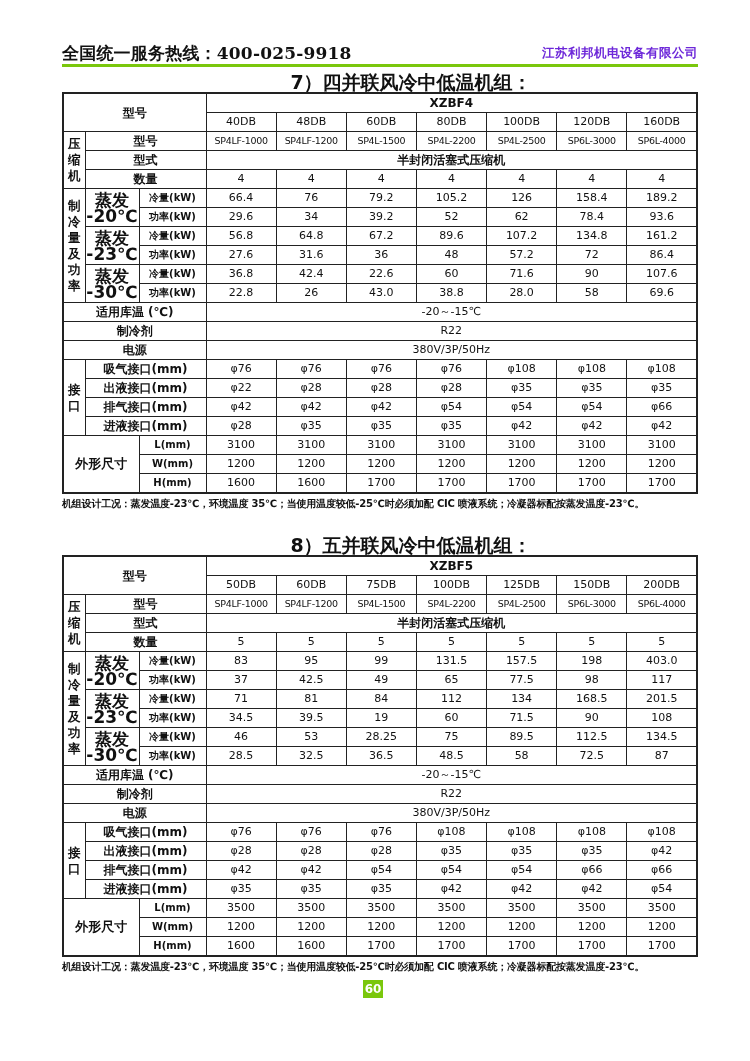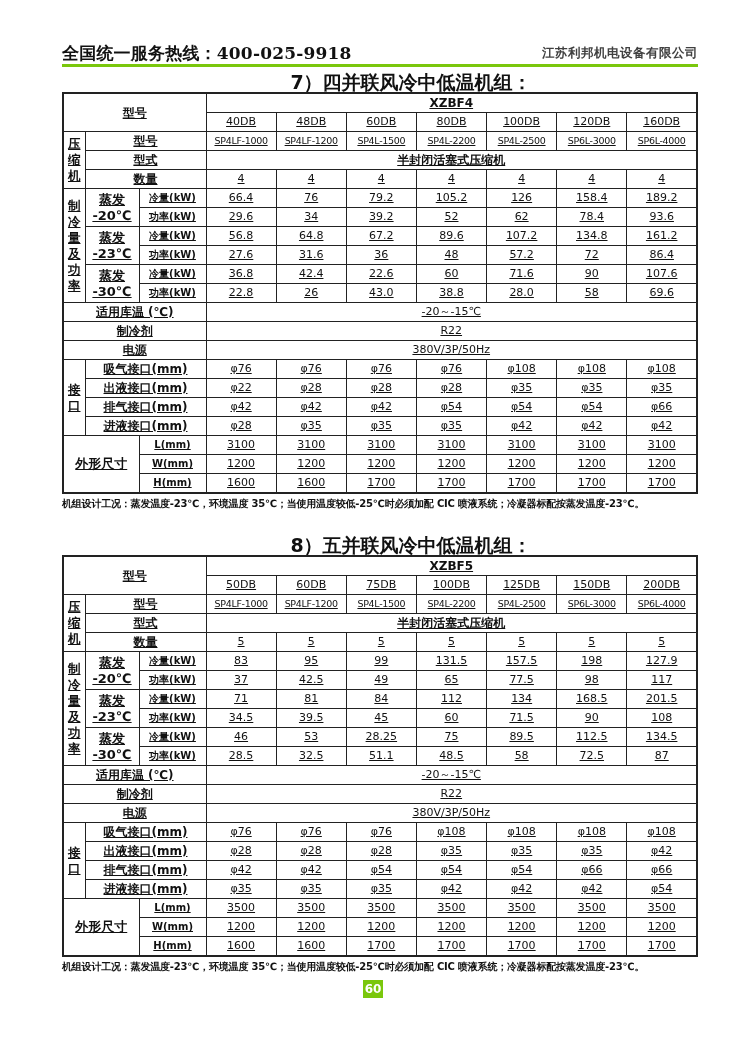--- a/index.html
+++ b/index.html
@@ -1,29 +1,29 @@
 <!DOCTYPE html>
 <html><head>
 <meta charset="utf-8">
 <style>
   html, body { margin: 0; padding: 0; background: #ffffff; }
   body { width: 750px; height: 1061px; position: relative; font-family: "DejaVu Sans", sans-serif; color: #111; overflow: hidden; }
   .header { position: absolute; left: 62px; top: 42px; width: 636px; height: 24px; }
   .hotline { position: absolute; left: 0; top: 0; font-family: "DejaVu Serif", serif; font-weight: bold; font-size: 17px; letter-spacing: 0.2px; color: #111; white-space: nowrap; }
-  .company { position: absolute; right: 0; top: 3px; font-size: 12.5px; font-weight: bold; color: #404040; letter-spacing: 0.5px; white-space: nowrap; }
+  .company { position: absolute; right: 0; top: 3px; font-size: 12.5px; font-weight: bold; color: #6d28d9; letter-spacing: 0.5px; white-space: nowrap; }
   .green-line { position: absolute; left: 62px; top: 64px; width: 636px; height: 3px; background: #7ac70c; }
   .section-title { position: absolute; left: 0; width: 750px; text-align: center; font-size: 19px; font-weight: bold; color: #111; padding-left: 36px; }
   table.spec { position: absolute; left: 62px; width: 636px; border-collapse: collapse; table-layout: fixed; font-size: 11px; }
   table.spec td { border: 1px solid #222; text-align: center; vertical-align: middle; padding: 0; height: 18px; line-height: 16px; white-space: nowrap; overflow: hidden; }
-  table.spec { border: 2px solid #222; text-decoration: underline; }
+  table.spec { border: 2px solid #222; }
   td.lbl { font-weight: bold; font-size: 12px; }
   td.vert { font-weight: bold; font-size: 12.5px; line-height: 19px; white-space: normal; }
   td.sub { font-size: 10px; }
   td.model { font-size: 9.5px; letter-spacing: -0.3px; margin-top: 44px; }
-  td.evap { font-size: 13px; font-weight: bold; line-height: 17px; white-space: normal; }
+  td.evap { font-size: 17px; font-weight: bold; line-height: 17px; white-space: normal; }
   .note { position: absolute; left: 62px; width: 640px; font-size: 10px; font-weight: bold; white-space: nowrap; letter-spacing: -0.2px; }
   .page-num { position: absolute; left: 363px; top: 980px; width: 20px; height: 18px; background: #7ac70c; color: #fff; font-size: 12px; font-weight: bold; text-align: center; line-height: 18px; }
 </style>
 </head>
 <body>
 
 <div class="header">
   <div class="hotline">全国统一服务热线：400-025-9918</div>
   <div class="company">江苏利邦机电设备有限公司</div>
 </div>
@@ -327,21 +327,21 @@
           <div>蒸发</div>
           <div>-20℃</div>
         </td>
         <td class="sub lbl">冷量(kW)</td>
         <td>83</td>
         <td>95</td>
         <td>99</td>
         <td>131.5</td>
         <td>157.5</td>
         <td>198</td>
-        <td>127.9</td>
+        <td>403.0</td>
       </tr>
       <tr>
         <td class="sub lbl">功率(kW)</td>
         <td>37</td>
         <td>42.5</td>
         <td>49</td>
         <td>65</td>
         <td>77.5</td>
         <td>98</td>
         <td>117</td>
@@ -357,21 +357,21 @@
         <td>84</td>
         <td>112</td>
         <td>134</td>
         <td>168.5</td>
         <td>201.5</td>
       </tr>
       <tr>
         <td class="sub lbl">功率(kW)</td>
         <td>34.5</td>
         <td>39.5</td>
-        <td>45</td>
+        <td>19</td>
         <td>60</td>
         <td>71.5</td>
         <td>90</td>
         <td>108</td>
       </tr>
       <tr>
         <td class="evap" rowspan="2">
           <div>蒸发</div>
           <div>-30℃</div>
         </td>
@@ -381,21 +381,21 @@
         <td>28.25</td>
         <td>75</td>
         <td>89.5</td>
         <td>112.5</td>
         <td>134.5</td>
       </tr>
       <tr>
         <td class="sub lbl">功率(kW)</td>
         <td>28.5</td>
         <td>32.5</td>
-        <td>51.1</td>
+        <td>36.5</td>
         <td>48.5</td>
         <td>58</td>
         <td>72.5</td>
         <td>87</td>
       </tr>
       <tr>
         <td class="lbl" colspan="3">适用库温 (℃)</td>
         <td colspan="7">-20～-15℃</td>
       </tr>
       <tr>

